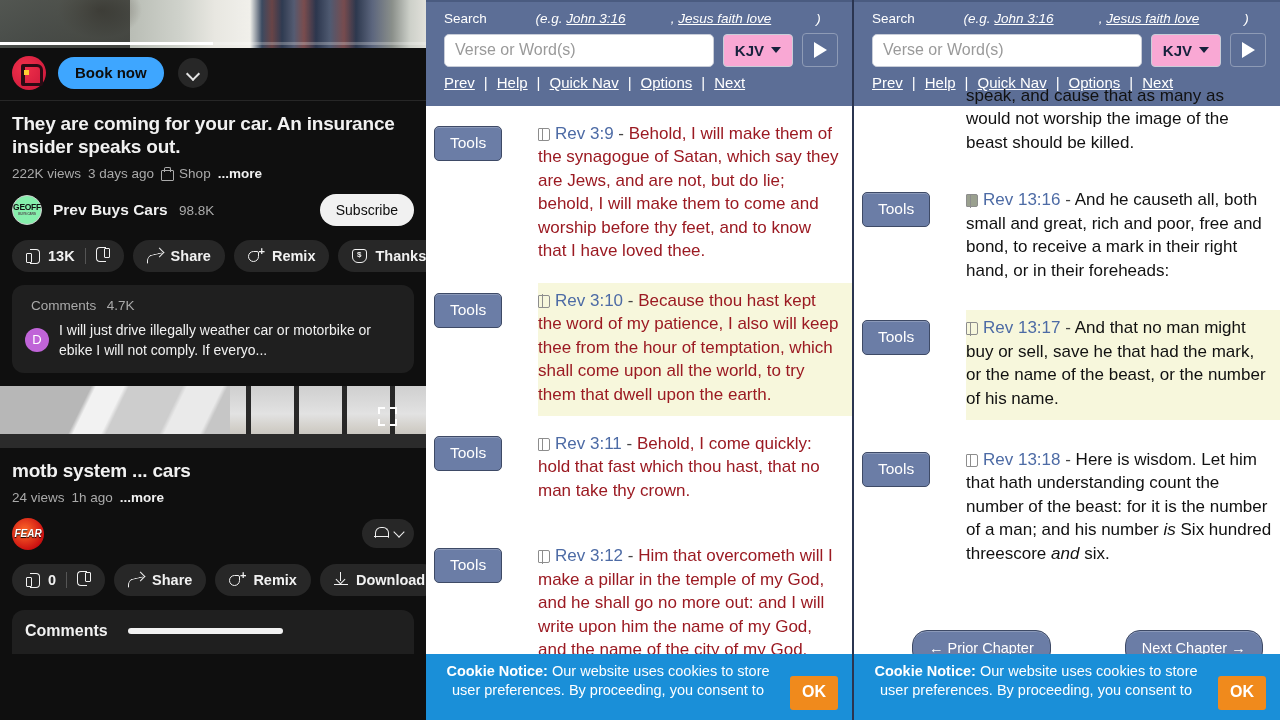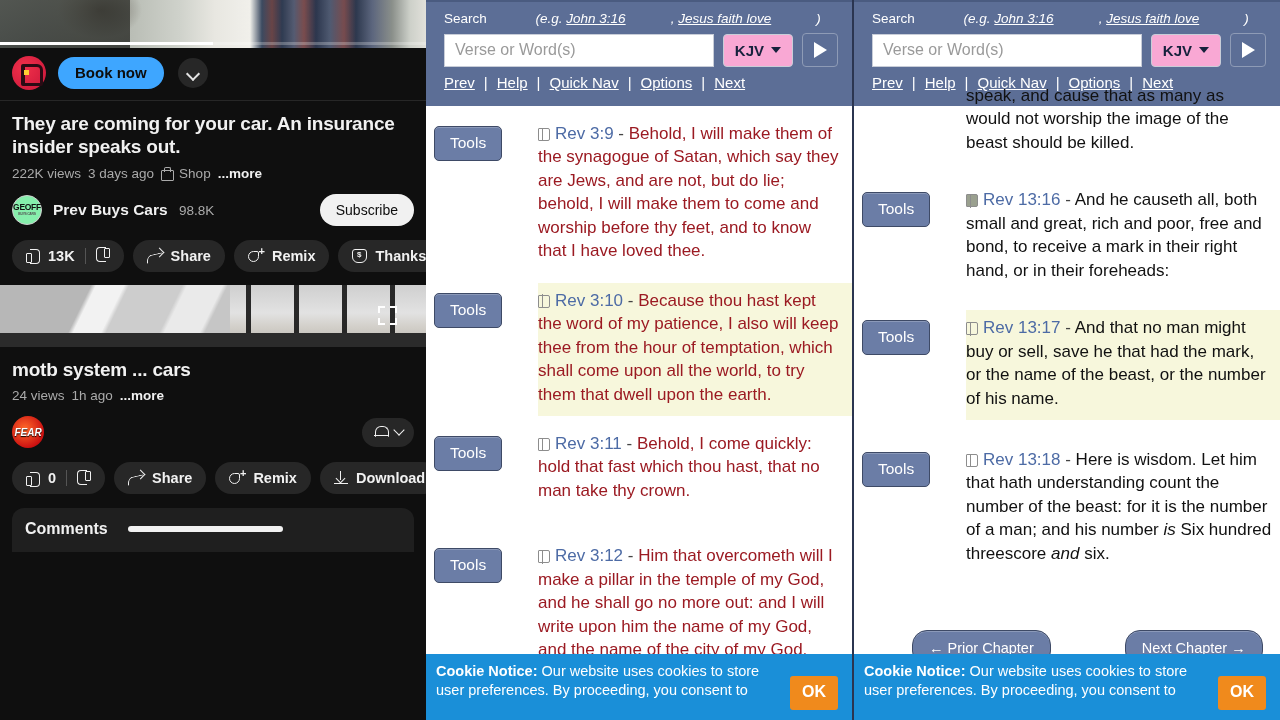--- a/index.html
+++ b/index.html
@@ -315,21 +315,21 @@
     border-top: 2px solid #4a5b80;
     height: 106px;
   }
   .bheader-inner { padding: 5px 14px 0 18px; }
   .srch-label { color: #ffffff; font-size: 13.5px; }
   .srch-label i { font-style: italic; margin-left: 45px; }
   .srch-label a { color: #ffffff; text-decoration: underline; font-style: italic; }
   .srch-row { display: flex; align-items: center; gap: 9px; margin-top: 7px; }
   .srch-input {
     flex: 1 1 auto; height: 33px; background: #fff; border: 1px solid #c8cdd8;
-    border-radius: 0; display: flex; align-items: center;
+    border-radius: 5px; display: flex; align-items: center;
     padding: 0 10px; color: #9a9a9a; font-size: 16px;
   }
   .ver-sel {
     flex: 0 0 auto; height: 33px; background: #f9a8d4; border: 1px solid #c8cdd8;
     border-radius: 4px; padding: 0 11px;
     display: flex; align-items: center; gap: 7px;
     color: #16213c; font-size: 15px; font-weight: bold;
   }
   .caret-dn {
     width: 0; height: 0; border-left: 5px solid transparent;
@@ -395,21 +395,21 @@
     margin-top: 27px;
   }
   .chap-gap { width: 74px; }
 
   
   .cookie {
     position: absolute; left: 0; bottom: 0; width: 100%;
     background: #1a8fd8; color: #ffffff;
     padding: 8px 14px 10px 10px;
     font-size: 14.5px; line-height: 1.3;
-    display: flex; align-items: flex-start; gap: 10px;
+    display: flex; align-items: flex-start; gap: 10px; text-align: center;
   }
   .cookie .txt { flex: 1 1 auto; }
   .cookie .txt b { font-weight: bold; }
   .cookie-ok {
     flex: 0 0 auto; background: #f08a1c; color: #ffffff;
     font-size: 16px; font-weight: bold;
     padding: 6px 12px 7px; border-radius: 3px; margin-top: 14px;
   }
 </style>
 </head>
@@ -469,20 +469,30 @@
       <div class="chip">
         <span class="ic ic-remix"></span>
         <span>Remix</span>
       </div>
       <div class="chip">
         <span class="ic ic-thanks"></span>
         <span>Thanks</span>
       </div>
     </div>
 
+    <div class="comments-card">
+      <div class="comments-head">
+        <span>Comments</span>
+        <span>4.7K</span>
+      </div>
+      <div class="comment-row">
+        <div class="c-av">D</div>
+        <div class="c-text">I will just drive illegally weather car or motorbike or ebike I will not comply. If everyo...</div>
+      </div>
+    </div>
 
     <div class="player2">
       <div class="vid2-art"></div>
       <div class="vid2-shadow"></div>
       <div class="fs-icon">
         <span></span>
           <span></span>
           <span></span>
           <span></span>
       </div>

